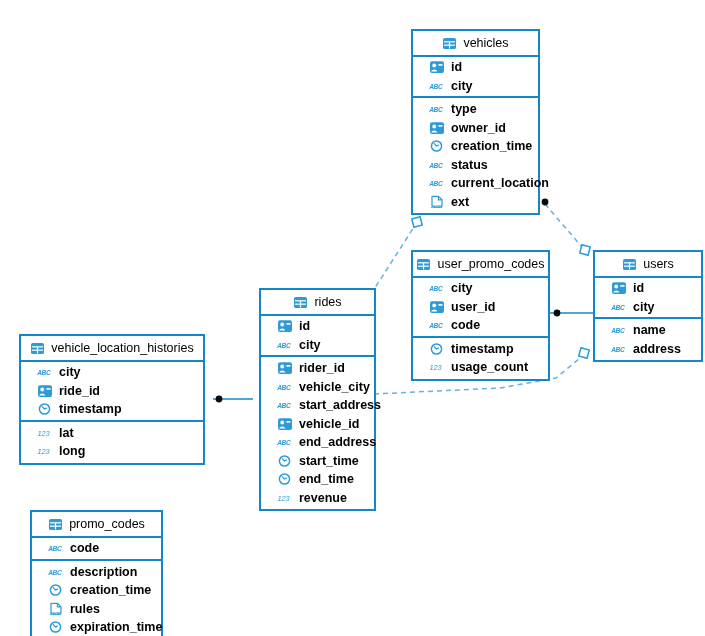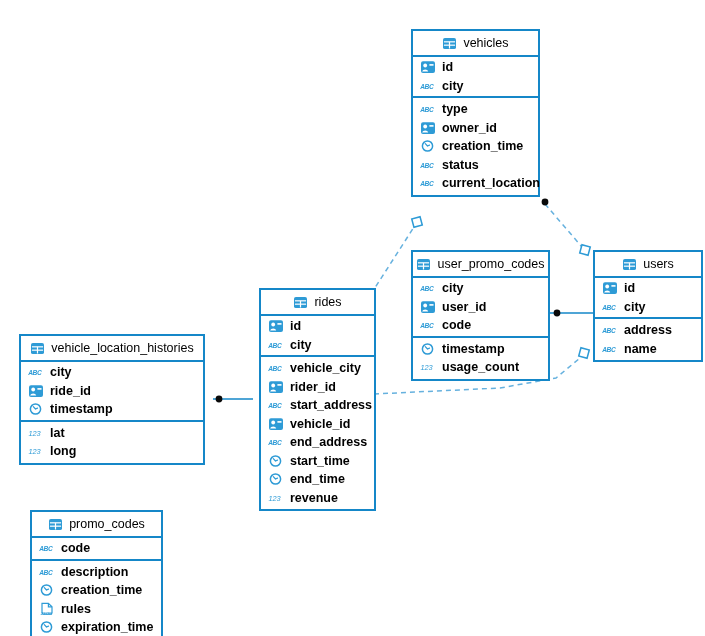--- a/index.html
+++ b/index.html
@@ -22,21 +22,21 @@
     color:var(--txt);
   }
   .tbl-header{
     display:flex;align-items:center;justify-content:center;gap:5px;
     height:24px;
     border-bottom:2px solid var(--blue);
     white-space:nowrap;
   }
   .pk-section{border-bottom:2px solid var(--blue);padding:1px 0;}
   .field-section{padding:2px 0;}
-  .row{display:flex;align-items:center;gap:5px;height:18.5px;padding:0 7px;white-space:nowrap;}
+  .row{display:flex;align-items:center;gap:5px;height:18.5px;padding:0 16px;white-space:nowrap;}
   .row.pk .fname{font-weight:bold;}
   .fname{color:var(--txt);font-weight:bold;}
   .icon{width:17px;height:14px;display:inline-flex;align-items:center;justify-content:flex-start;flex-shrink:0;font-style:italic;}
   .tbl-header .icon{width:16px;}
 </style>
 </head>
 <body>
 
 <div id="canvas">
     <svg id="links" width="705" height="636" viewBox="0 0 705 636">
@@ -125,352 +125,362 @@
           <span class="fname">status</span>
         </div>
         <div class="row">
           <span class="icon">
             <svg viewBox="0 0 16 14" width="16" height="14">
               <text x="0.2" y="9.8" font-family="Liberation Sans, sans-serif" font-size="6.6" font-weight="bold" letter-spacing="-0.4" fill="#2e9bd6">ABC</text>
             </svg>
           </span>
           <span class="fname">current_location</span>
         </div>
-      </div>
-    </div>
-    <div class="tbl" style="left: 411px; top: 250px; width: 139px;">
-      <div class="tbl-header">
-        <span class="icon">
-          <svg viewBox="0 0 16 14" width="15" height="13">
-            <rect x="1" y="1" width="14" height="12" rx="2" fill="#2e9bd6"></rect>
-            <line x1="2" y1="5.2" x2="14" y2="5.2" stroke="#fff" stroke-width="1.3"></line>
-            <line x1="2" y1="8.8" x2="14" y2="8.8" stroke="#fff" stroke-width="1.3"></line>
-            <line x1="8" y1="5.2" x2="8" y2="12.4" stroke="#fff" stroke-width="1.3"></line>
-          </svg>
-        </span>
-        <span>user_promo_codes</span>
-      </div>
-      <div class="pk-section">
-        <div class="row pk">
-          <span class="icon">
-            <svg viewBox="0 0 16 14" width="16" height="14">
-              <text x="0.2" y="9.8" font-family="Liberation Sans, sans-serif" font-size="6.6" font-weight="bold" letter-spacing="-0.4" fill="#2e9bd6">ABC</text>
-            </svg>
-          </span>
-          <span class="fname">city</span>
-        </div>
-        <div class="row pk">
-          <span class="icon">
-            <svg viewBox="0 0 16 14" width="16" height="14">
-              <rect x="1" y="1.3" width="14" height="11.7" rx="2" fill="#2e9bd6"></rect>
-              <circle cx="5.2" cy="5.5" r="1.9" fill="#fff"></circle>
-              <path d="M2.2,11.4 C2.7,8.7 7.7,8.7 8.2,11.4 Z" fill="#fff"></path>
-              <rect x="9.4" y="4.1" width="4.1" height="1.6" fill="#fff"></rect>
-            </svg>
-          </span>
-          <span class="fname">user_id</span>
-        </div>
-        <div class="row pk">
-          <span class="icon">
-            <svg viewBox="0 0 16 14" width="16" height="14">
-              <text x="0.2" y="9.8" font-family="Liberation Sans, sans-serif" font-size="6.6" font-weight="bold" letter-spacing="-0.4" fill="#2e9bd6">ABC</text>
-            </svg>
-          </span>
-          <span class="fname">code</span>
-        </div>
-      </div>
-      <div class="field-section">
-        <div class="row">
-          <span class="icon">
-            <svg viewBox="0 0 16 14" width="16" height="14">
-              <circle cx="7.5" cy="7" r="5.1" fill="none" stroke="#2e9bd6" stroke-width="1.5"></circle>
-              <path d="M7.5,7 L5.3,4.7 M7.5,7 L9.5,6.1" stroke="#2e9bd6" stroke-width="1.2" fill="none" stroke-linecap="round"></path>
-            </svg>
-          </span>
-          <span class="fname">timestamp</span>
-        </div>
-        <div class="row">
-          <span class="icon">
-            <svg viewBox="0 0 16 14" width="16" height="14">
-              <text x="0.6" y="10" font-family="Liberation Sans, sans-serif" font-size="7.4" letter-spacing="-0.2" fill="#2e9bd6">123</text>
-            </svg>
-          </span>
-          <span class="fname">usage_count</span>
-        </div>
-      </div>
-    </div>
-    <div class="tbl" style="left: 593px; top: 250px; width: 110px;">
-      <div class="tbl-header">
-        <span class="icon">
-          <svg viewBox="0 0 16 14" width="15" height="13">
-            <rect x="1" y="1" width="14" height="12" rx="2" fill="#2e9bd6"></rect>
-            <line x1="2" y1="5.2" x2="14" y2="5.2" stroke="#fff" stroke-width="1.3"></line>
-            <line x1="2" y1="8.8" x2="14" y2="8.8" stroke="#fff" stroke-width="1.3"></line>
-            <line x1="8" y1="5.2" x2="8" y2="12.4" stroke="#fff" stroke-width="1.3"></line>
-          </svg>
-        </span>
-        <span>users</span>
-      </div>
-      <div class="pk-section">
-        <div class="row pk">
-          <span class="icon">
-            <svg viewBox="0 0 16 14" width="16" height="14">
-              <rect x="1" y="1.3" width="14" height="11.7" rx="2" fill="#2e9bd6"></rect>
-              <circle cx="5.2" cy="5.5" r="1.9" fill="#fff"></circle>
-              <path d="M2.2,11.4 C2.7,8.7 7.7,8.7 8.2,11.4 Z" fill="#fff"></path>
-              <rect x="9.4" y="4.1" width="4.1" height="1.6" fill="#fff"></rect>
-            </svg>
-          </span>
-          <span class="fname">id</span>
-        </div>
-        <div class="row pk">
-          <span class="icon">
-            <svg viewBox="0 0 16 14" width="16" height="14">
-              <text x="0.2" y="9.8" font-family="Liberation Sans, sans-serif" font-size="6.6" font-weight="bold" letter-spacing="-0.4" fill="#2e9bd6">ABC</text>
-            </svg>
-          </span>
-          <span class="fname">city</span>
-        </div>
-      </div>
-      <div class="field-section">
-        <div class="row">
-          <span class="icon">
-            <svg viewBox="0 0 16 14" width="16" height="14">
-              <text x="0.2" y="9.8" font-family="Liberation Sans, sans-serif" font-size="6.6" font-weight="bold" letter-spacing="-0.4" fill="#2e9bd6">ABC</text>
-            </svg>
-          </span>
-          <span class="fname">address</span>
-        </div>
-        <div class="row">
-          <span class="icon">
-            <svg viewBox="0 0 16 14" width="16" height="14">
-              <text x="0.2" y="9.8" font-family="Liberation Sans, sans-serif" font-size="6.6" font-weight="bold" letter-spacing="-0.4" fill="#2e9bd6">ABC</text>
-            </svg>
-          </span>
-          <span class="fname">name</span>
-        </div>
-      </div>
-    </div>
-    <div class="tbl" style="left: 259px; top: 288px; width: 117px;">
-      <div class="tbl-header">
-        <span class="icon">
-          <svg viewBox="0 0 16 14" width="15" height="13">
-            <rect x="1" y="1" width="14" height="12" rx="2" fill="#2e9bd6"></rect>
-            <line x1="2" y1="5.2" x2="14" y2="5.2" stroke="#fff" stroke-width="1.3"></line>
-            <line x1="2" y1="8.8" x2="14" y2="8.8" stroke="#fff" stroke-width="1.3"></line>
-            <line x1="8" y1="5.2" x2="8" y2="12.4" stroke="#fff" stroke-width="1.3"></line>
-          </svg>
-        </span>
-        <span>rides</span>
-      </div>
-      <div class="pk-section">
-        <div class="row pk">
-          <span class="icon">
-            <svg viewBox="0 0 16 14" width="16" height="14">
-              <rect x="1" y="1.3" width="14" height="11.7" rx="2" fill="#2e9bd6"></rect>
-              <circle cx="5.2" cy="5.5" r="1.9" fill="#fff"></circle>
-              <path d="M2.2,11.4 C2.7,8.7 7.7,8.7 8.2,11.4 Z" fill="#fff"></path>
-              <rect x="9.4" y="4.1" width="4.1" height="1.6" fill="#fff"></rect>
-            </svg>
-          </span>
-          <span class="fname">id</span>
-        </div>
-        <div class="row pk">
-          <span class="icon">
-            <svg viewBox="0 0 16 14" width="16" height="14">
-              <text x="0.2" y="9.8" font-family="Liberation Sans, sans-serif" font-size="6.6" font-weight="bold" letter-spacing="-0.4" fill="#2e9bd6">ABC</text>
-            </svg>
-          </span>
-          <span class="fname">city</span>
-        </div>
-      </div>
-      <div class="field-section">
-        <div class="row">
-          <span class="icon">
-            <svg viewBox="0 0 16 14" width="16" height="14">
-              <text x="0.2" y="9.8" font-family="Liberation Sans, sans-serif" font-size="6.6" font-weight="bold" letter-spacing="-0.4" fill="#2e9bd6">ABC</text>
-            </svg>
-          </span>
-          <span class="fname">vehicle_city</span>
-        </div>
-        <div class="row">
-          <span class="icon">
-            <svg viewBox="0 0 16 14" width="16" height="14">
-              <rect x="1" y="1.3" width="14" height="11.7" rx="2" fill="#2e9bd6"></rect>
-              <circle cx="5.2" cy="5.5" r="1.9" fill="#fff"></circle>
-              <path d="M2.2,11.4 C2.7,8.7 7.7,8.7 8.2,11.4 Z" fill="#fff"></path>
-              <rect x="9.4" y="4.1" width="4.1" height="1.6" fill="#fff"></rect>
-            </svg>
-          </span>
-          <span class="fname">rider_id</span>
-        </div>
-        <div class="row">
-          <span class="icon">
-            <svg viewBox="0 0 16 14" width="16" height="14">
-              <text x="0.2" y="9.8" font-family="Liberation Sans, sans-serif" font-size="6.6" font-weight="bold" letter-spacing="-0.4" fill="#2e9bd6">ABC</text>
-            </svg>
-          </span>
-          <span class="fname">start_address</span>
-        </div>
-        <div class="row">
-          <span class="icon">
-            <svg viewBox="0 0 16 14" width="16" height="14">
-              <rect x="1" y="1.3" width="14" height="11.7" rx="2" fill="#2e9bd6"></rect>
-              <circle cx="5.2" cy="5.5" r="1.9" fill="#fff"></circle>
-              <path d="M2.2,11.4 C2.7,8.7 7.7,8.7 8.2,11.4 Z" fill="#fff"></path>
-              <rect x="9.4" y="4.1" width="4.1" height="1.6" fill="#fff"></rect>
-            </svg>
-          </span>
-          <span class="fname">vehicle_id</span>
-        </div>
-        <div class="row">
-          <span class="icon">
-            <svg viewBox="0 0 16 14" width="16" height="14">
-              <text x="0.2" y="9.8" font-family="Liberation Sans, sans-serif" font-size="6.6" font-weight="bold" letter-spacing="-0.4" fill="#2e9bd6">ABC</text>
-            </svg>
-          </span>
-          <span class="fname">end_address</span>
-        </div>
-        <div class="row">
-          <span class="icon">
-            <svg viewBox="0 0 16 14" width="16" height="14">
-              <circle cx="7.5" cy="7" r="5.1" fill="none" stroke="#2e9bd6" stroke-width="1.5"></circle>
-              <path d="M7.5,7 L5.3,4.7 M7.5,7 L9.5,6.1" stroke="#2e9bd6" stroke-width="1.2" fill="none" stroke-linecap="round"></path>
-            </svg>
-          </span>
-          <span class="fname">start_time</span>
-        </div>
-        <div class="row">
-          <span class="icon">
-            <svg viewBox="0 0 16 14" width="16" height="14">
-              <circle cx="7.5" cy="7" r="5.1" fill="none" stroke="#2e9bd6" stroke-width="1.5"></circle>
-              <path d="M7.5,7 L5.3,4.7 M7.5,7 L9.5,6.1" stroke="#2e9bd6" stroke-width="1.2" fill="none" stroke-linecap="round"></path>
-            </svg>
-          </span>
-          <span class="fname">end_time</span>
-        </div>
-        <div class="row">
-          <span class="icon">
-            <svg viewBox="0 0 16 14" width="16" height="14">
-              <text x="0.6" y="10" font-family="Liberation Sans, sans-serif" font-size="7.4" letter-spacing="-0.2" fill="#2e9bd6">123</text>
-            </svg>
-          </span>
-          <span class="fname">revenue</span>
-        </div>
-      </div>
-    </div>
-    <div class="tbl" style="left: 19px; top: 334px; width: 186px;">
-      <div class="tbl-header">
-        <span class="icon">
-          <svg viewBox="0 0 16 14" width="15" height="13">
-            <rect x="1" y="1" width="14" height="12" rx="2" fill="#2e9bd6"></rect>
-            <line x1="2" y1="5.2" x2="14" y2="5.2" stroke="#fff" stroke-width="1.3"></line>
-            <line x1="2" y1="8.8" x2="14" y2="8.8" stroke="#fff" stroke-width="1.3"></line>
-            <line x1="8" y1="5.2" x2="8" y2="12.4" stroke="#fff" stroke-width="1.3"></line>
-          </svg>
-        </span>
-        <span>vehicle_location_histories</span>
-      </div>
-      <div class="pk-section">
-        <div class="row pk">
-          <span class="icon">
-            <svg viewBox="0 0 16 14" width="16" height="14">
-              <text x="0.2" y="9.8" font-family="Liberation Sans, sans-serif" font-size="6.6" font-weight="bold" letter-spacing="-0.4" fill="#2e9bd6">ABC</text>
-            </svg>
-          </span>
-          <span class="fname">city</span>
-        </div>
-        <div class="row pk">
-          <span class="icon">
-            <svg viewBox="0 0 16 14" width="16" height="14">
-              <rect x="1" y="1.3" width="14" height="11.7" rx="2" fill="#2e9bd6"></rect>
-              <circle cx="5.2" cy="5.5" r="1.9" fill="#fff"></circle>
-              <path d="M2.2,11.4 C2.7,8.7 7.7,8.7 8.2,11.4 Z" fill="#fff"></path>
-              <rect x="9.4" y="4.1" width="4.1" height="1.6" fill="#fff"></rect>
-            </svg>
-          </span>
-          <span class="fname">ride_id</span>
-        </div>
-        <div class="row pk">
-          <span class="icon">
-            <svg viewBox="0 0 16 14" width="16" height="14">
-              <circle cx="7.5" cy="7" r="5.1" fill="none" stroke="#2e9bd6" stroke-width="1.5"></circle>
-              <path d="M7.5,7 L5.3,4.7 M7.5,7 L9.5,6.1" stroke="#2e9bd6" stroke-width="1.2" fill="none" stroke-linecap="round"></path>
-            </svg>
-          </span>
-          <span class="fname">timestamp</span>
-        </div>
-      </div>
-      <div class="field-section">
-        <div class="row">
-          <span class="icon">
-            <svg viewBox="0 0 16 14" width="16" height="14">
-              <text x="0.6" y="10" font-family="Liberation Sans, sans-serif" font-size="7.4" letter-spacing="-0.2" fill="#2e9bd6">123</text>
-            </svg>
-          </span>
-          <span class="fname">lat</span>
-        </div>
-        <div class="row">
-          <span class="icon">
-            <svg viewBox="0 0 16 14" width="16" height="14">
-              <text x="0.6" y="10" font-family="Liberation Sans, sans-serif" font-size="7.4" letter-spacing="-0.2" fill="#2e9bd6">123</text>
-            </svg>
-          </span>
-          <span class="fname">long</span>
-        </div>
-      </div>
-    </div>
-    <div class="tbl" style="left: 30px; top: 496px; width: 133px; margin-top: 14px;">
-      <div class="tbl-header">
-        <span class="icon">
-          <svg viewBox="0 0 16 14" width="15" height="13">
-            <rect x="1" y="1" width="14" height="12" rx="2" fill="#2e9bd6"></rect>
-            <line x1="2" y1="5.2" x2="14" y2="5.2" stroke="#fff" stroke-width="1.3"></line>
-            <line x1="2" y1="8.8" x2="14" y2="8.8" stroke="#fff" stroke-width="1.3"></line>
-            <line x1="8" y1="5.2" x2="8" y2="12.4" stroke="#fff" stroke-width="1.3"></line>
-          </svg>
-        </span>
-        <span>promo_codes</span>
-      </div>
-      <div class="pk-section">
-        <div class="row pk">
-          <span class="icon">
-            <svg viewBox="0 0 16 14" width="16" height="14">
-              <text x="0.2" y="9.8" font-family="Liberation Sans, sans-serif" font-size="6.6" font-weight="bold" letter-spacing="-0.4" fill="#2e9bd6">ABC</text>
-            </svg>
-          </span>
-          <span class="fname">code</span>
-        </div>
-      </div>
-      <div class="field-section">
-        <div class="row">
-          <span class="icon">
-            <svg viewBox="0 0 16 14" width="16" height="14">
-              <text x="0.2" y="9.8" font-family="Liberation Sans, sans-serif" font-size="6.6" font-weight="bold" letter-spacing="-0.4" fill="#2e9bd6">ABC</text>
-            </svg>
-          </span>
-          <span class="fname">description</span>
-        </div>
-        <div class="row">
-          <span class="icon">
-            <svg viewBox="0 0 16 14" width="16" height="14">
-              <circle cx="7.5" cy="7" r="5.1" fill="none" stroke="#2e9bd6" stroke-width="1.5"></circle>
-              <path d="M7.5,7 L5.3,4.7 M7.5,7 L9.5,6.1" stroke="#2e9bd6" stroke-width="1.2" fill="none" stroke-linecap="round"></path>
-            </svg>
-          </span>
-          <span class="fname">creation_time</span>
-        </div>
         <div class="row">
           <span class="icon">
             <svg viewBox="0 0 16 14" width="16" height="14">
               <path d="M3,1.3 h6.4 l3.6,3.5 v6 a1.3,1.3 0 0 1 -1.3,1.3 h-7.4 a1.3,1.3 0 0 1 -1.3,-1.3 z" fill="none" stroke="#2e9bd6" stroke-width="1.2"></path>
               <path d="M9.4,1.3 v3.5 h3.6" fill="none" stroke="#2e9bd6" stroke-width="1.2"></path>
               <text x="1.6" y="13.4" font-family="Liberation Sans, sans-serif" font-size="4.2" font-weight="bold" fill="#2e9bd6">JSON</text>
             </svg>
           </span>
+          <span class="fname">ext</span>
+        </div>
+      </div>
+    </div>
+    <div class="tbl" style="left: 411px; top: 250px; width: 139px;">
+      <div class="tbl-header">
+        <span class="icon">
+          <svg viewBox="0 0 16 14" width="15" height="13">
+            <rect x="1" y="1" width="14" height="12" rx="2" fill="#2e9bd6"></rect>
+            <line x1="2" y1="5.2" x2="14" y2="5.2" stroke="#fff" stroke-width="1.3"></line>
+            <line x1="2" y1="8.8" x2="14" y2="8.8" stroke="#fff" stroke-width="1.3"></line>
+            <line x1="8" y1="5.2" x2="8" y2="12.4" stroke="#fff" stroke-width="1.3"></line>
+          </svg>
+        </span>
+        <span>user_promo_codes</span>
+      </div>
+      <div class="pk-section">
+        <div class="row pk">
+          <span class="icon">
+            <svg viewBox="0 0 16 14" width="16" height="14">
+              <text x="0.2" y="9.8" font-family="Liberation Sans, sans-serif" font-size="6.6" font-weight="bold" letter-spacing="-0.4" fill="#2e9bd6">ABC</text>
+            </svg>
+          </span>
+          <span class="fname">city</span>
+        </div>
+        <div class="row pk">
+          <span class="icon">
+            <svg viewBox="0 0 16 14" width="16" height="14">
+              <rect x="1" y="1.3" width="14" height="11.7" rx="2" fill="#2e9bd6"></rect>
+              <circle cx="5.2" cy="5.5" r="1.9" fill="#fff"></circle>
+              <path d="M2.2,11.4 C2.7,8.7 7.7,8.7 8.2,11.4 Z" fill="#fff"></path>
+              <rect x="9.4" y="4.1" width="4.1" height="1.6" fill="#fff"></rect>
+            </svg>
+          </span>
+          <span class="fname">user_id</span>
+        </div>
+        <div class="row pk">
+          <span class="icon">
+            <svg viewBox="0 0 16 14" width="16" height="14">
+              <text x="0.2" y="9.8" font-family="Liberation Sans, sans-serif" font-size="6.6" font-weight="bold" letter-spacing="-0.4" fill="#2e9bd6">ABC</text>
+            </svg>
+          </span>
+          <span class="fname">code</span>
+        </div>
+      </div>
+      <div class="field-section">
+        <div class="row">
+          <span class="icon">
+            <svg viewBox="0 0 16 14" width="16" height="14">
+              <circle cx="7.5" cy="7" r="5.1" fill="none" stroke="#2e9bd6" stroke-width="1.5"></circle>
+              <path d="M7.5,7 L5.3,4.7 M7.5,7 L9.5,6.1" stroke="#2e9bd6" stroke-width="1.2" fill="none" stroke-linecap="round"></path>
+            </svg>
+          </span>
+          <span class="fname">timestamp</span>
+        </div>
+        <div class="row">
+          <span class="icon">
+            <svg viewBox="0 0 16 14" width="16" height="14">
+              <text x="0.6" y="10" font-family="Liberation Sans, sans-serif" font-size="7.4" letter-spacing="-0.2" fill="#2e9bd6">123</text>
+            </svg>
+          </span>
+          <span class="fname">usage_count</span>
+        </div>
+      </div>
+    </div>
+    <div class="tbl" style="left: 593px; top: 250px; width: 110px;">
+      <div class="tbl-header">
+        <span class="icon">
+          <svg viewBox="0 0 16 14" width="15" height="13">
+            <rect x="1" y="1" width="14" height="12" rx="2" fill="#2e9bd6"></rect>
+            <line x1="2" y1="5.2" x2="14" y2="5.2" stroke="#fff" stroke-width="1.3"></line>
+            <line x1="2" y1="8.8" x2="14" y2="8.8" stroke="#fff" stroke-width="1.3"></line>
+            <line x1="8" y1="5.2" x2="8" y2="12.4" stroke="#fff" stroke-width="1.3"></line>
+          </svg>
+        </span>
+        <span>users</span>
+      </div>
+      <div class="pk-section">
+        <div class="row pk">
+          <span class="icon">
+            <svg viewBox="0 0 16 14" width="16" height="14">
+              <rect x="1" y="1.3" width="14" height="11.7" rx="2" fill="#2e9bd6"></rect>
+              <circle cx="5.2" cy="5.5" r="1.9" fill="#fff"></circle>
+              <path d="M2.2,11.4 C2.7,8.7 7.7,8.7 8.2,11.4 Z" fill="#fff"></path>
+              <rect x="9.4" y="4.1" width="4.1" height="1.6" fill="#fff"></rect>
+            </svg>
+          </span>
+          <span class="fname">id</span>
+        </div>
+        <div class="row pk">
+          <span class="icon">
+            <svg viewBox="0 0 16 14" width="16" height="14">
+              <text x="0.2" y="9.8" font-family="Liberation Sans, sans-serif" font-size="6.6" font-weight="bold" letter-spacing="-0.4" fill="#2e9bd6">ABC</text>
+            </svg>
+          </span>
+          <span class="fname">city</span>
+        </div>
+      </div>
+      <div class="field-section">
+        <div class="row">
+          <span class="icon">
+            <svg viewBox="0 0 16 14" width="16" height="14">
+              <text x="0.2" y="9.8" font-family="Liberation Sans, sans-serif" font-size="6.6" font-weight="bold" letter-spacing="-0.4" fill="#2e9bd6">ABC</text>
+            </svg>
+          </span>
+          <span class="fname">name</span>
+        </div>
+        <div class="row">
+          <span class="icon">
+            <svg viewBox="0 0 16 14" width="16" height="14">
+              <text x="0.2" y="9.8" font-family="Liberation Sans, sans-serif" font-size="6.6" font-weight="bold" letter-spacing="-0.4" fill="#2e9bd6">ABC</text>
+            </svg>
+          </span>
+          <span class="fname">address</span>
+        </div>
+      </div>
+    </div>
+    <div class="tbl" style="left: 259px; top: 288px; width: 117px;">
+      <div class="tbl-header">
+        <span class="icon">
+          <svg viewBox="0 0 16 14" width="15" height="13">
+            <rect x="1" y="1" width="14" height="12" rx="2" fill="#2e9bd6"></rect>
+            <line x1="2" y1="5.2" x2="14" y2="5.2" stroke="#fff" stroke-width="1.3"></line>
+            <line x1="2" y1="8.8" x2="14" y2="8.8" stroke="#fff" stroke-width="1.3"></line>
+            <line x1="8" y1="5.2" x2="8" y2="12.4" stroke="#fff" stroke-width="1.3"></line>
+          </svg>
+        </span>
+        <span>rides</span>
+      </div>
+      <div class="pk-section">
+        <div class="row pk">
+          <span class="icon">
+            <svg viewBox="0 0 16 14" width="16" height="14">
+              <rect x="1" y="1.3" width="14" height="11.7" rx="2" fill="#2e9bd6"></rect>
+              <circle cx="5.2" cy="5.5" r="1.9" fill="#fff"></circle>
+              <path d="M2.2,11.4 C2.7,8.7 7.7,8.7 8.2,11.4 Z" fill="#fff"></path>
+              <rect x="9.4" y="4.1" width="4.1" height="1.6" fill="#fff"></rect>
+            </svg>
+          </span>
+          <span class="fname">id</span>
+        </div>
+        <div class="row pk">
+          <span class="icon">
+            <svg viewBox="0 0 16 14" width="16" height="14">
+              <text x="0.2" y="9.8" font-family="Liberation Sans, sans-serif" font-size="6.6" font-weight="bold" letter-spacing="-0.4" fill="#2e9bd6">ABC</text>
+            </svg>
+          </span>
+          <span class="fname">city</span>
+        </div>
+      </div>
+      <div class="field-section">
+        <div class="row">
+          <span class="icon">
+            <svg viewBox="0 0 16 14" width="16" height="14">
+              <rect x="1" y="1.3" width="14" height="11.7" rx="2" fill="#2e9bd6"></rect>
+              <circle cx="5.2" cy="5.5" r="1.9" fill="#fff"></circle>
+              <path d="M2.2,11.4 C2.7,8.7 7.7,8.7 8.2,11.4 Z" fill="#fff"></path>
+              <rect x="9.4" y="4.1" width="4.1" height="1.6" fill="#fff"></rect>
+            </svg>
+          </span>
+          <span class="fname">rider_id</span>
+        </div>
+        <div class="row">
+          <span class="icon">
+            <svg viewBox="0 0 16 14" width="16" height="14">
+              <text x="0.2" y="9.8" font-family="Liberation Sans, sans-serif" font-size="6.6" font-weight="bold" letter-spacing="-0.4" fill="#2e9bd6">ABC</text>
+            </svg>
+          </span>
+          <span class="fname">vehicle_city</span>
+        </div>
+        <div class="row">
+          <span class="icon">
+            <svg viewBox="0 0 16 14" width="16" height="14">
+              <text x="0.2" y="9.8" font-family="Liberation Sans, sans-serif" font-size="6.6" font-weight="bold" letter-spacing="-0.4" fill="#2e9bd6">ABC</text>
+            </svg>
+          </span>
+          <span class="fname">start_address</span>
+        </div>
+        <div class="row">
+          <span class="icon">
+            <svg viewBox="0 0 16 14" width="16" height="14">
+              <rect x="1" y="1.3" width="14" height="11.7" rx="2" fill="#2e9bd6"></rect>
+              <circle cx="5.2" cy="5.5" r="1.9" fill="#fff"></circle>
+              <path d="M2.2,11.4 C2.7,8.7 7.7,8.7 8.2,11.4 Z" fill="#fff"></path>
+              <rect x="9.4" y="4.1" width="4.1" height="1.6" fill="#fff"></rect>
+            </svg>
+          </span>
+          <span class="fname">vehicle_id</span>
+        </div>
+        <div class="row">
+          <span class="icon">
+            <svg viewBox="0 0 16 14" width="16" height="14">
+              <text x="0.2" y="9.8" font-family="Liberation Sans, sans-serif" font-size="6.6" font-weight="bold" letter-spacing="-0.4" fill="#2e9bd6">ABC</text>
+            </svg>
+          </span>
+          <span class="fname">end_address</span>
+        </div>
+        <div class="row">
+          <span class="icon">
+            <svg viewBox="0 0 16 14" width="16" height="14">
+              <circle cx="7.5" cy="7" r="5.1" fill="none" stroke="#2e9bd6" stroke-width="1.5"></circle>
+              <path d="M7.5,7 L5.3,4.7 M7.5,7 L9.5,6.1" stroke="#2e9bd6" stroke-width="1.2" fill="none" stroke-linecap="round"></path>
+            </svg>
+          </span>
+          <span class="fname">start_time</span>
+        </div>
+        <div class="row">
+          <span class="icon">
+            <svg viewBox="0 0 16 14" width="16" height="14">
+              <circle cx="7.5" cy="7" r="5.1" fill="none" stroke="#2e9bd6" stroke-width="1.5"></circle>
+              <path d="M7.5,7 L5.3,4.7 M7.5,7 L9.5,6.1" stroke="#2e9bd6" stroke-width="1.2" fill="none" stroke-linecap="round"></path>
+            </svg>
+          </span>
+          <span class="fname">end_time</span>
+        </div>
+        <div class="row">
+          <span class="icon">
+            <svg viewBox="0 0 16 14" width="16" height="14">
+              <text x="0.6" y="10" font-family="Liberation Sans, sans-serif" font-size="7.4" letter-spacing="-0.2" fill="#2e9bd6">123</text>
+            </svg>
+          </span>
+          <span class="fname">revenue</span>
+        </div>
+      </div>
+    </div>
+    <div class="tbl" style="left: 19px; top: 334px; width: 186px;">
+      <div class="tbl-header">
+        <span class="icon">
+          <svg viewBox="0 0 16 14" width="15" height="13">
+            <rect x="1" y="1" width="14" height="12" rx="2" fill="#2e9bd6"></rect>
+            <line x1="2" y1="5.2" x2="14" y2="5.2" stroke="#fff" stroke-width="1.3"></line>
+            <line x1="2" y1="8.8" x2="14" y2="8.8" stroke="#fff" stroke-width="1.3"></line>
+            <line x1="8" y1="5.2" x2="8" y2="12.4" stroke="#fff" stroke-width="1.3"></line>
+          </svg>
+        </span>
+        <span>vehicle_location_histories</span>
+      </div>
+      <div class="pk-section">
+        <div class="row pk">
+          <span class="icon">
+            <svg viewBox="0 0 16 14" width="16" height="14">
+              <text x="0.2" y="9.8" font-family="Liberation Sans, sans-serif" font-size="6.6" font-weight="bold" letter-spacing="-0.4" fill="#2e9bd6">ABC</text>
+            </svg>
+          </span>
+          <span class="fname">city</span>
+        </div>
+        <div class="row pk">
+          <span class="icon">
+            <svg viewBox="0 0 16 14" width="16" height="14">
+              <rect x="1" y="1.3" width="14" height="11.7" rx="2" fill="#2e9bd6"></rect>
+              <circle cx="5.2" cy="5.5" r="1.9" fill="#fff"></circle>
+              <path d="M2.2,11.4 C2.7,8.7 7.7,8.7 8.2,11.4 Z" fill="#fff"></path>
+              <rect x="9.4" y="4.1" width="4.1" height="1.6" fill="#fff"></rect>
+            </svg>
+          </span>
+          <span class="fname">ride_id</span>
+        </div>
+        <div class="row pk">
+          <span class="icon">
+            <svg viewBox="0 0 16 14" width="16" height="14">
+              <circle cx="7.5" cy="7" r="5.1" fill="none" stroke="#2e9bd6" stroke-width="1.5"></circle>
+              <path d="M7.5,7 L5.3,4.7 M7.5,7 L9.5,6.1" stroke="#2e9bd6" stroke-width="1.2" fill="none" stroke-linecap="round"></path>
+            </svg>
+          </span>
+          <span class="fname">timestamp</span>
+        </div>
+      </div>
+      <div class="field-section">
+        <div class="row">
+          <span class="icon">
+            <svg viewBox="0 0 16 14" width="16" height="14">
+              <text x="0.6" y="10" font-family="Liberation Sans, sans-serif" font-size="7.4" letter-spacing="-0.2" fill="#2e9bd6">123</text>
+            </svg>
+          </span>
+          <span class="fname">lat</span>
+        </div>
+        <div class="row">
+          <span class="icon">
+            <svg viewBox="0 0 16 14" width="16" height="14">
+              <text x="0.6" y="10" font-family="Liberation Sans, sans-serif" font-size="7.4" letter-spacing="-0.2" fill="#2e9bd6">123</text>
+            </svg>
+          </span>
+          <span class="fname">long</span>
+        </div>
+      </div>
+    </div>
+    <div class="tbl" style="left: 30px; top: 496px; width: 133px; margin-top: 14px;">
+      <div class="tbl-header">
+        <span class="icon">
+          <svg viewBox="0 0 16 14" width="15" height="13">
+            <rect x="1" y="1" width="14" height="12" rx="2" fill="#2e9bd6"></rect>
+            <line x1="2" y1="5.2" x2="14" y2="5.2" stroke="#fff" stroke-width="1.3"></line>
+            <line x1="2" y1="8.8" x2="14" y2="8.8" stroke="#fff" stroke-width="1.3"></line>
+            <line x1="8" y1="5.2" x2="8" y2="12.4" stroke="#fff" stroke-width="1.3"></line>
+          </svg>
+        </span>
+        <span>promo_codes</span>
+      </div>
+      <div class="pk-section">
+        <div class="row pk">
+          <span class="icon">
+            <svg viewBox="0 0 16 14" width="16" height="14">
+              <text x="0.2" y="9.8" font-family="Liberation Sans, sans-serif" font-size="6.6" font-weight="bold" letter-spacing="-0.4" fill="#2e9bd6">ABC</text>
+            </svg>
+          </span>
+          <span class="fname">code</span>
+        </div>
+      </div>
+      <div class="field-section">
+        <div class="row">
+          <span class="icon">
+            <svg viewBox="0 0 16 14" width="16" height="14">
+              <text x="0.2" y="9.8" font-family="Liberation Sans, sans-serif" font-size="6.6" font-weight="bold" letter-spacing="-0.4" fill="#2e9bd6">ABC</text>
+            </svg>
+          </span>
+          <span class="fname">description</span>
+        </div>
+        <div class="row">
+          <span class="icon">
+            <svg viewBox="0 0 16 14" width="16" height="14">
+              <circle cx="7.5" cy="7" r="5.1" fill="none" stroke="#2e9bd6" stroke-width="1.5"></circle>
+              <path d="M7.5,7 L5.3,4.7 M7.5,7 L9.5,6.1" stroke="#2e9bd6" stroke-width="1.2" fill="none" stroke-linecap="round"></path>
+            </svg>
+          </span>
+          <span class="fname">creation_time</span>
+        </div>
+        <div class="row">
+          <span class="icon">
+            <svg viewBox="0 0 16 14" width="16" height="14">
+              <path d="M3,1.3 h6.4 l3.6,3.5 v6 a1.3,1.3 0 0 1 -1.3,1.3 h-7.4 a1.3,1.3 0 0 1 -1.3,-1.3 z" fill="none" stroke="#2e9bd6" stroke-width="1.2"></path>
+              <path d="M9.4,1.3 v3.5 h3.6" fill="none" stroke="#2e9bd6" stroke-width="1.2"></path>
+              <text x="1.6" y="13.4" font-family="Liberation Sans, sans-serif" font-size="4.2" font-weight="bold" fill="#2e9bd6">JSON</text>
+            </svg>
+          </span>
           <span class="fname">rules</span>
         </div>
         <div class="row">
           <span class="icon">
             <svg viewBox="0 0 16 14" width="16" height="14">
               <circle cx="7.5" cy="7" r="5.1" fill="none" stroke="#2e9bd6" stroke-width="1.5"></circle>
               <path d="M7.5,7 L5.3,4.7 M7.5,7 L9.5,6.1" stroke="#2e9bd6" stroke-width="1.2" fill="none" stroke-linecap="round"></path>
             </svg>
           </span>
           <span class="fname">expiration_time</span>

